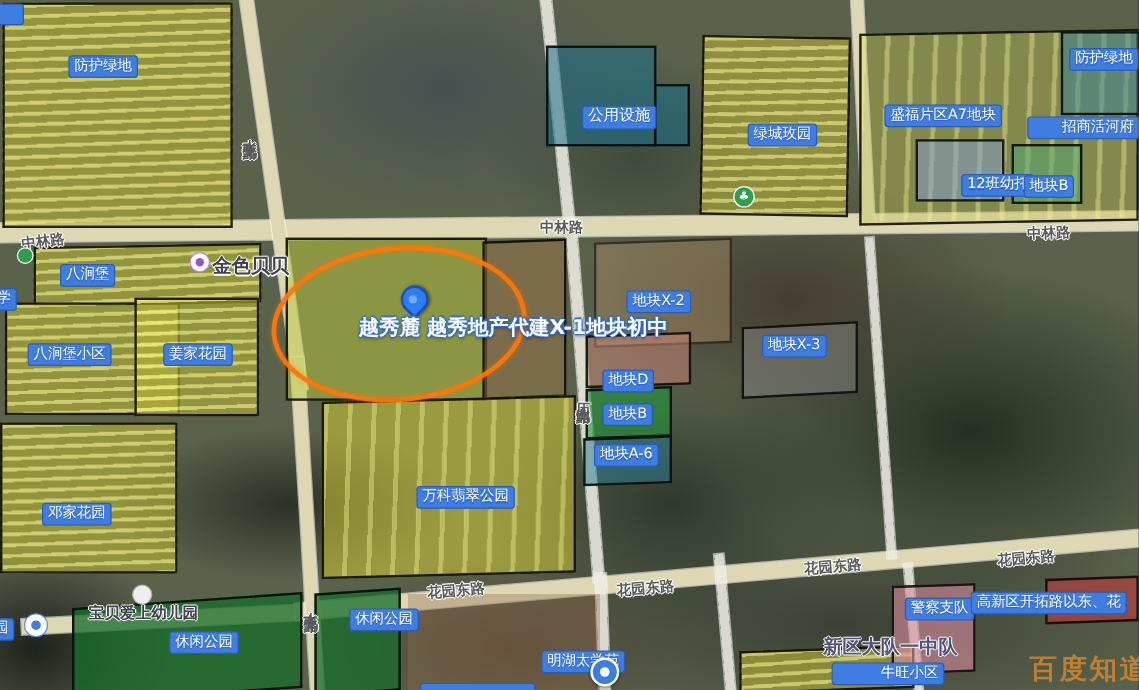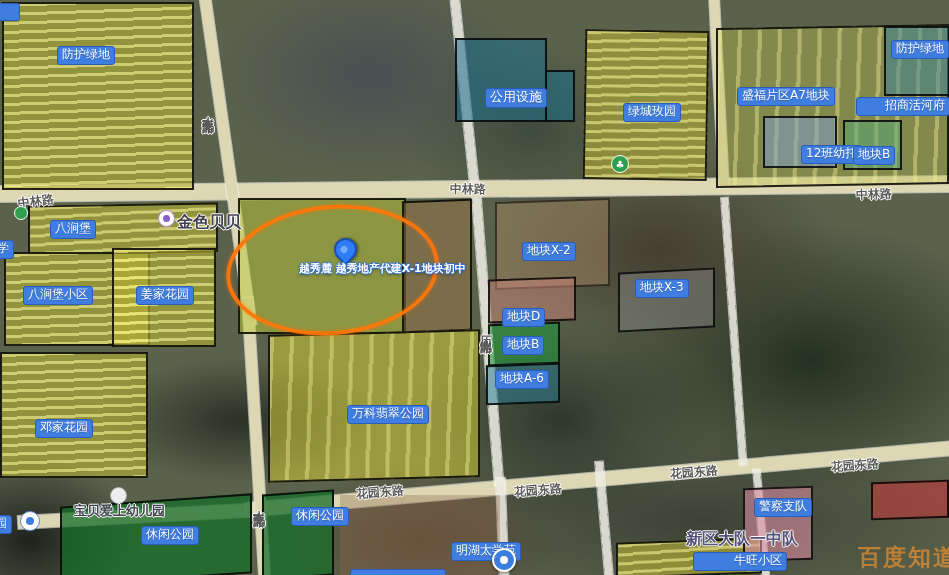--- a/index.html
+++ b/index.html
@@ -27,21 +27,21 @@
   .rows-v{background-image:repeating-linear-gradient(92deg, rgba(246,244,150,.4) 0 4px, rgba(0,0,0,0) 4px 20px);}
   
   .bl{position:absolute;background:#3f7de0;border:1px solid #2a5cb8;color:#fff;font-size:12px;
       line-height:1.15;padding:1px 4px 2px;border-radius:3px;white-space:nowrap;z-index:5;
       text-shadow:0 1px 1px rgba(0,0,0,.25);}
   .rl{position:absolute;color:#5a5a5a;font-size:12px;white-space:nowrap;z-index:4;font-weight:bold;
       text-shadow:-1px 0 0 #fff,1px 0 0 #fff,0 -1px 0 #fff,0 1px 0 #fff;}
   .rlv{writing-mode:vertical-rl;letter-spacing:2px;}
   .pl{position:absolute;color:#41414f;font-size:16px;white-space:nowrap;z-index:5;font-weight:bold;
       text-shadow:-1px 0 0 rgba(255,255,255,.95),1px 0 0 rgba(255,255,255,.95),0 -1px 0 rgba(255,255,255,.95),0 1px 0 rgba(255,255,255,.95);}
-  .pin-label{position:absolute;color:#fff;font-size:11px;font-weight:bold;white-space:nowrap;z-index:7;
+  .pin-label{position:absolute;color:#fff;font-size:17px;font-weight:bold;white-space:nowrap;z-index:7;
       text-shadow:-1px 0 1px #2e6fd6,1px 0 1px #2e6fd6,0 -1px 1px #2e6fd6,0 1px 1px #2e6fd6,0 2px 3px rgba(0,0,0,.4);}
   .big-title{position:absolute;color:#f97306;font-size:31px;font-weight:800;letter-spacing:5px;z-index:8;
       white-space:nowrap;text-shadow:0 2px 0 rgba(140,40,0,.55),0 0 3px rgba(150,45,0,.5);}
   .watermark{position:absolute;color:rgba(255,150,40,.62);font-size:23px;font-weight:800;letter-spacing:2px;z-index:9;white-space:nowrap;}
   .ellipse{position:absolute;border:4px solid rgba(255,118,8,.95);border-radius:50%;z-index:6;
       box-shadow:0 0 4px rgba(255,118,8,.5), inset 0 0 4px rgba(255,118,8,.45);}
   .pin{position:absolute;width:19px;height:19px;background:#2f7df6;border:2px solid #1b4fb5;
       border-radius:50% 50% 50% 0;transform:rotate(-45deg);z-index:7;box-shadow:1px 1px 3px rgba(0,0,0,.5);}
   .pin::after{content:"";position:absolute;left:5px;top:5px;width:7px;height:7px;border-radius:50%;background:rgba(255,255,255,.35);}
   .poi-dot{position:absolute;border-radius:50%;z-index:5;display:flex;align-items:center;justify-content:center;}
@@ -115,20 +115,21 @@
   <div class="bl" style="left:502px;top:308px;">地块D</div>
   <div class="bl" style="left:635px;top:279px;">地块X-3</div>
   <div class="bl" style="left:502px;top:336px;">地块B</div>
   <div class="bl" style="left:495px;top:370px;">地块A-6</div>
   <div class="bl" style="left:347px;top:405px;">万科翡翠公园</div>
   <div class="bl" style="left:141px;top:526px;">休闲公园</div>
   <div class="bl" style="left:291px;top:507px;">休闲公园</div>
   <div class="bl" style="left:451px;top:542px;">明湖太学苑</div>
   <div class="bl" style="left:693px;top:552px;padding-left:40px;">牛旺小区</div>
   <div class="bl" style="left:754px;top:498px;">警察支队</div>
+  <div class="bl" style="left:809px;top:493px;">高新区开拓路以东、花</div>
   <div class="bl" style="left:-8px;top:240px;">学</div>
   <div class="bl" style="left:-10px;top:515px;">园</div>
   <div class="bl" style="left:-6px;top:3px;width:16px;height:13px;"></div>
 
   <div class="rl" style="left:18px;top:193px;transform:rotate(-7deg);">中林路</div>
   <div class="rl" style="left:450px;top:181px;">中林路</div>
   <div class="rl" style="left:856px;top:186px;transform:rotate(-2deg);">中林路</div>
   <div class="rl" style="left:356px;top:484px;transform:rotate(-5deg);">花园东路</div>
   <div class="rl" style="left:514px;top:482px;transform:rotate(-5deg);">花园东路</div>
   <div class="rl" style="left:670px;top:464px;transform:rotate(-5deg);">花园东路</div>

